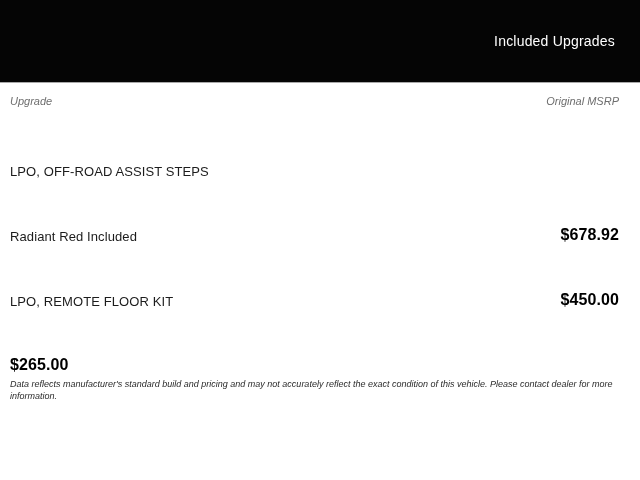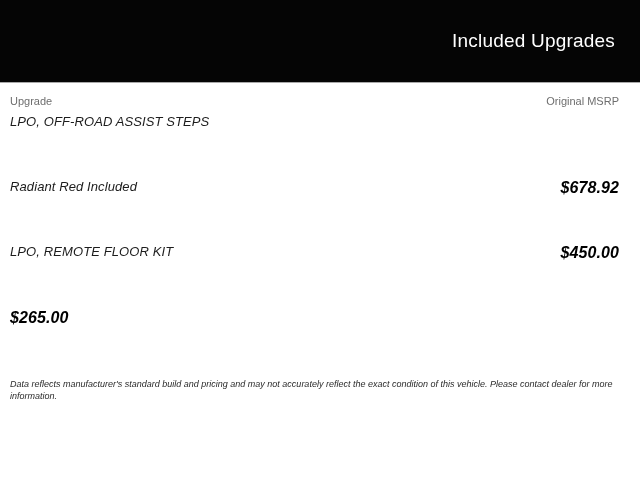--- a/index.html
+++ b/index.html
@@ -14,43 +14,43 @@
     background: #050505;
     display: flex;
     align-items: center;
     justify-content: flex-end;
     padding-right: 25px;
     box-sizing: border-box;
     border-bottom: 1px solid #a9a9a9;
   }
   .title {
     margin: 0;
-    font-size: 19px;
+    font-size: 14px;
     font-weight: 400;
     color: #ffffff;
     letter-spacing: 0.2px;
     text-align: right;
   }
   .content { padding: 0 21px 0 10px; }
   .col-headers {
     display: flex;
     justify-content: space-between;
     align-items: baseline;
     padding-top: 12px;
     font-size: 11px;
     line-height: 13px;
     color: #6e6e6e;
+    font-style: italic;
   }
   #rows { margin-top: 6px; }
   .row {
     height: 65px;
     display: flex;
     justify-content: space-between;
-    align-items: flex-start;
-    font-style: italic;
+    align-items: flex-end;
   }
   .upgrade-name {
     font-size: 13px;
     color: #1c1c1c;
     letter-spacing: 0.1px;
   }
   .price {
     font-size: 16px;
     font-weight: 700;
     color: #000000;

